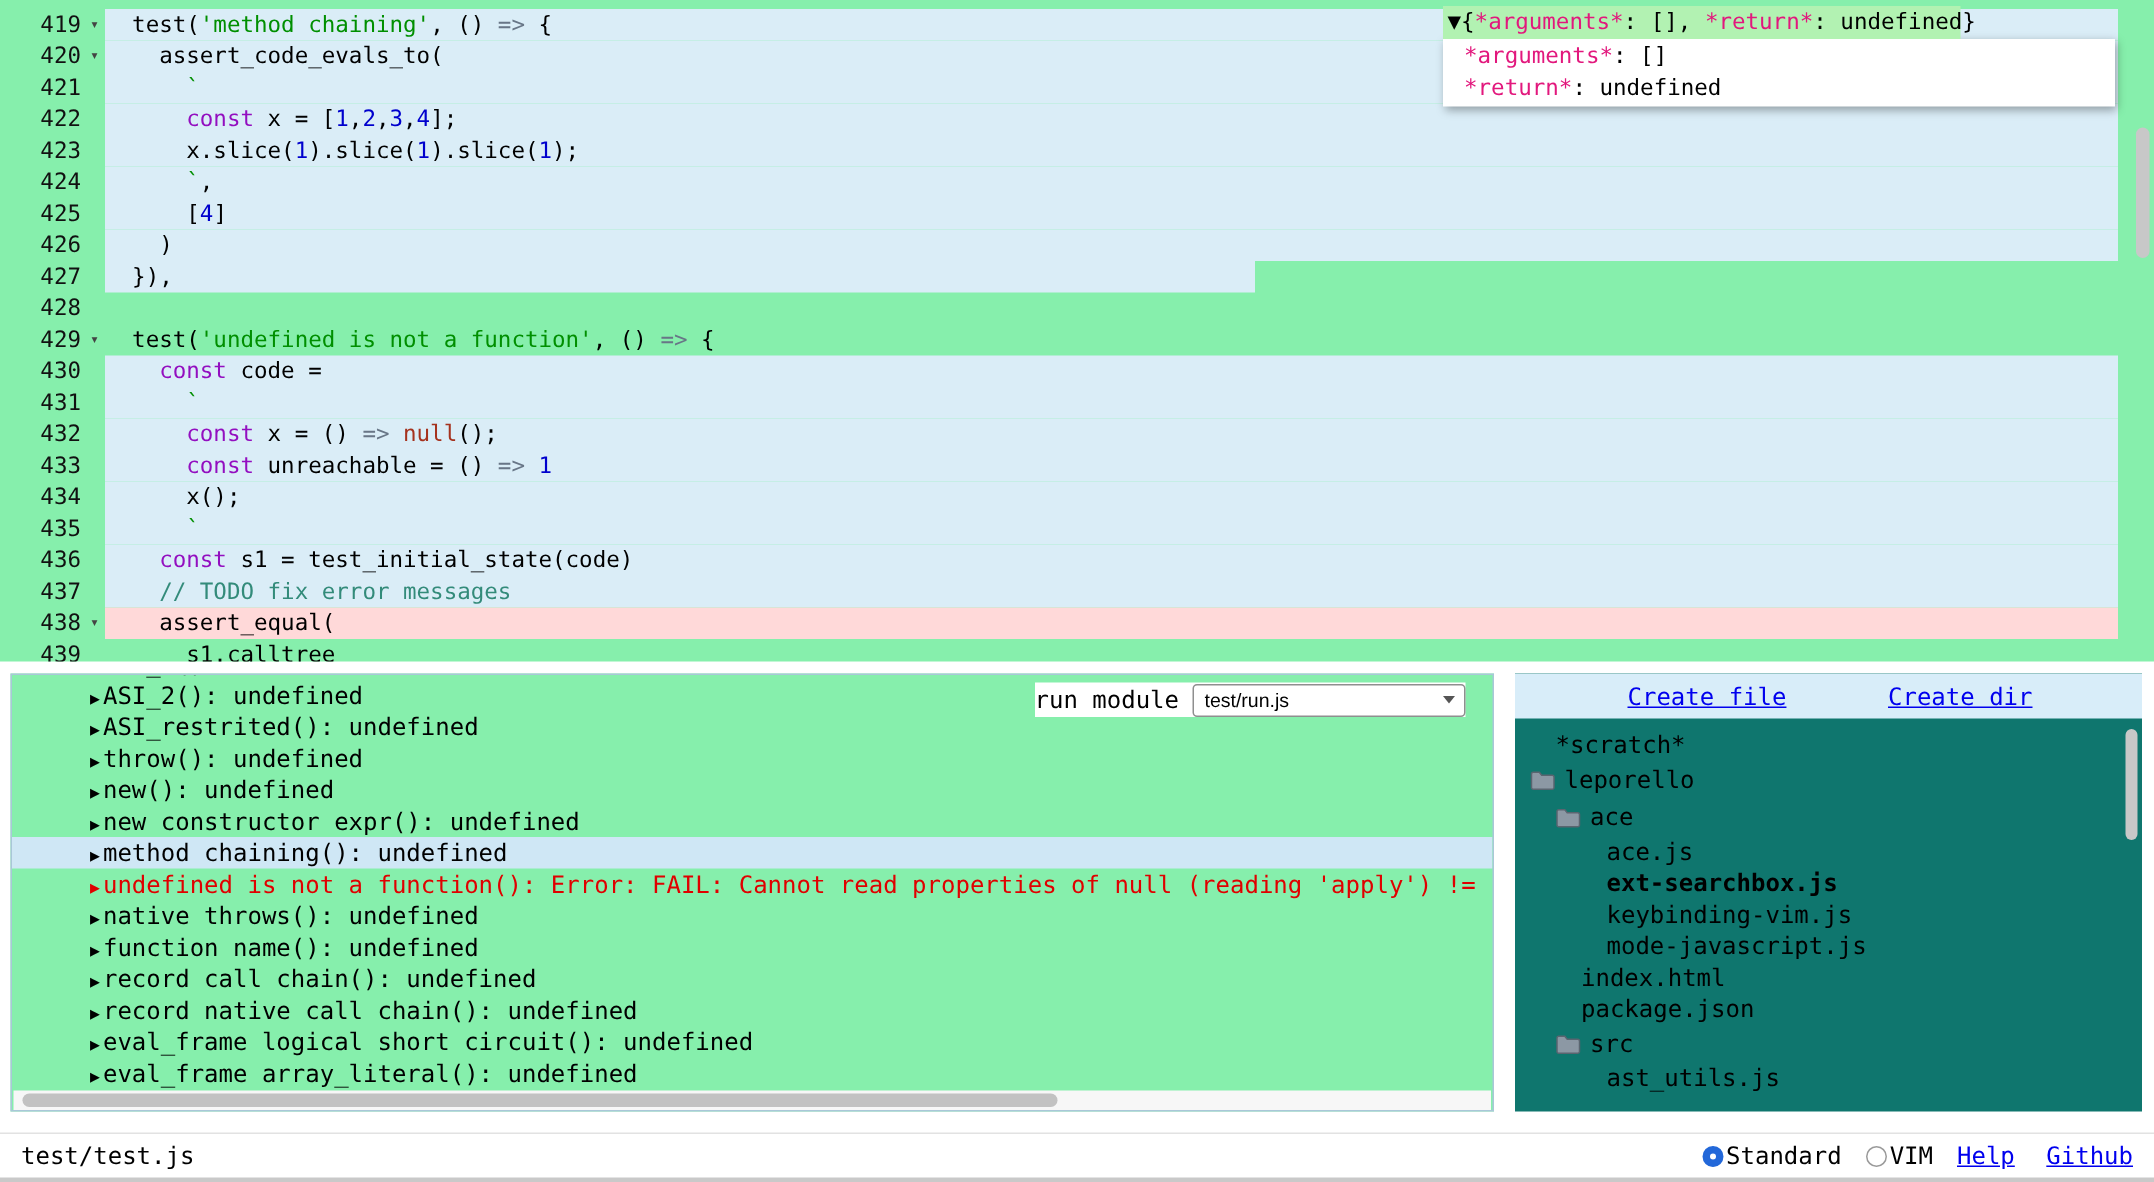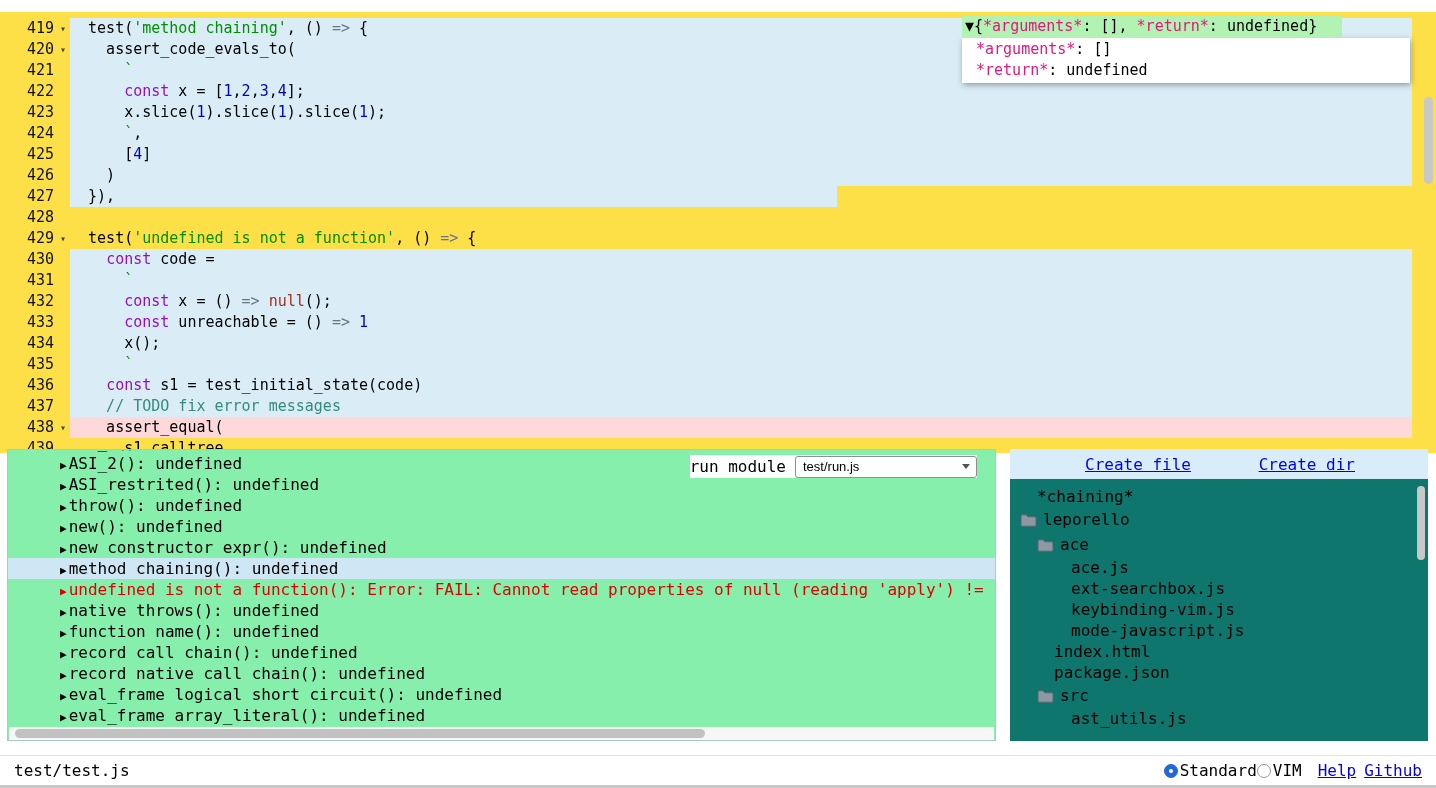--- a/index.html
+++ b/index.html
@@ -1,36 +1,36 @@
 <!DOCTYPE html>
 <html style="--highlight-blue: #daedf7; --error-pink: #ffd9d9; --selected-row: #cfe7f5; --panel-header: #d8edf9; --keyword: #930fc0; --string: #008f00; --number: #0000cd; --comment: #338b7a; --null-const: #a5321e; --operator: #687687; --magenta: #e2187d; --tooltip-green: #b2f2b2; --error-text: #e00000; --link-blue: #0000ee; --radio-blue: #2368d9;"><head>
 <meta charset="utf-8">
 <style>
   *{margin:0;padding:0;box-sizing:border-box}
   html,body{width:1436px;height:788px;background:#fff;overflow:hidden;
     font-family:"DejaVu Sans Mono",monospace}
   #app{position:relative;width:1436px;height:788px}
 
   
-  #editor{position:absolute;left:0;top:12px;width:1436px;height:441px;overflow:hidden;
-    font-size:15px;line-height:21px;white-space:pre;background:#fde047}
+  #editor{position:absolute;left:0;top:0;width:1436px;height:441px;overflow:hidden;
+    font-size:15px;line-height:21px;white-space:pre;background:#86efac}
   #ed-lines{position:absolute;left:0;top:6px;right:0}
   .ed-row{display:flex;height:21px;margin-right:24px}
   .gutter{flex:0 0 70px;text-align:right;padding-right:16px;color:#111;position:relative}
   .fold{position:absolute;right:4px;top:0;font-size:10px;color:#444}
   .code{flex:1;min-width:0}
   .tok-p{color:#000}
   .tok-k{color:var(--keyword)}
   .tok-s{color:var(--string)}
   .tok-n{color:var(--number)}
   .tok-c{color:var(--comment)}
   .tok-u{color:var(--null-const)}
   .tok-o{color:var(--operator)}
   .tok-m{color:var(--magenta)}
-  #tooltip-header{position:absolute;left:962px;top:4px;width:380px;height:22px;z-index:5;
+  #tooltip-header{position:absolute;left:962px;top:4px;width:345px;height:22px;z-index:5;
     padding-left:3px;background:var(--tooltip-green)}
   #tooltip-popup{position:absolute;left:962px;top:26px;width:448px;z-index:4;background:#fff;
     box-shadow:1px 2px 6px rgba(0,0,0,.35);padding:1px 0 2px 14px}
   .tip-row{height:21px}
   #ed-scrollbar{position:absolute;right:3px;top:85px;width:9px;height:87px;
     background:#c8c8c8;border-radius:5px}
 
   
   #results-panel{position:absolute;left:7px;top:449px;width:989px;height:292px;
     border:1px solid #a9c7d8;background:#86efac;overflow:hidden;font-size:16px;line-height:21px}
@@ -103,54 +103,54 @@
       <div id="h-scroll-thumb"></div>
     </div>
   </div>
 
   <div id="file-panel">
     <div id="file-header">
       <a href="#">Create file</a>
       <a href="#">Create dir</a>
     </div>
     <div id="file-tree">
-        <div class="tree-row file" style="padding-left: 27px;"><span>*chaining*</span></div>
+        <div class="tree-row file" style="padding-left: 27px;"><span>*scratch*</span></div>
         <div class="tree-row folder" style="padding-left: 10px;"><svg class="folder-ico" width="17" height="14" viewBox="0 0 17 14">
             <path d="M1 3 a1.2 1.2 0 0 1 1.2-1.2 h4 l1.6 2 h7 A1.2 1.2 0 0 1 16 5 v7 a1.2 1.2 0 0 1 -1.2 1.2 H2.2 A1.2 1.2 0 0 1 1 12 z" fill="#8c98a4" stroke="#5a6570"></path>
           </svg><span>leporello</span></div>
         <div class="tree-row folder" style="padding-left: 27px;"><svg class="folder-ico" width="17" height="14" viewBox="0 0 17 14">
             <path d="M1 3 a1.2 1.2 0 0 1 1.2-1.2 h4 l1.6 2 h7 A1.2 1.2 0 0 1 16 5 v7 a1.2 1.2 0 0 1 -1.2 1.2 H2.2 A1.2 1.2 0 0 1 1 12 z" fill="#8c98a4" stroke="#5a6570"></path>
           </svg><span>ace</span></div>
         <div class="tree-row file" style="padding-left: 61px;"><span>ace.js</span></div>
-        <div class="tree-row file" style="padding-left: 61px;"><span>ext-searchbox.js</span></div>
+        <div class="tree-row file" style="padding-left: 61px; font-weight: bold;"><span>ext-searchbox.js</span></div>
         <div class="tree-row file" style="padding-left: 61px;"><span>keybinding-vim.js</span></div>
         <div class="tree-row file" style="padding-left: 61px;"><span>mode-javascript.js</span></div>
         <div class="tree-row file" style="padding-left: 44px; align-items: flex-end;"><span>index.html</span></div>
         <div class="tree-row file" style="padding-left: 44px;"><span>package.json</span></div>
         <div class="tree-row folder" style="padding-left: 27px;"><svg class="folder-ico" width="17" height="14" viewBox="0 0 17 14">
             <path d="M1 3 a1.2 1.2 0 0 1 1.2-1.2 h4 l1.6 2 h7 A1.2 1.2 0 0 1 16 5 v7 a1.2 1.2 0 0 1 -1.2 1.2 H2.2 A1.2 1.2 0 0 1 1 12 z" fill="#8c98a4" stroke="#5a6570"></path>
           </svg><span>src</span></div>
         <div class="tree-row file" style="padding-left: 61px;"><span>ast_utils.js</span></div>
       </div>
     <div id="tree-scrollbar"></div>
   </div>
 
   <div id="status-bar">
     <span>test/test.js</span>
     <span id="status-right">
-      <span id="kb-options" style="display: flex; align-items: flex-start;">
+      <span id="kb-options" style="display: flex; gap: 16px; align-items: flex-start;">
           <span class="kb-opt">
             <span class="radio on"></span>
             <span>Standard</span>
           </span>
           <span class="kb-opt">
             <span class="radio"></span>
             <span>VIM</span>
           </span>
         </span>
-      <span id="status-links" style="display: flex; gap: 8px;">
+      <span id="status-links" style="display: flex; gap: 21px;">
           <a class="slink" href="#">Help</a>
           <a class="slink" href="#">Github</a>
         </span>
     </span>
   </div>
 
 </div>
 
 </body></html>

